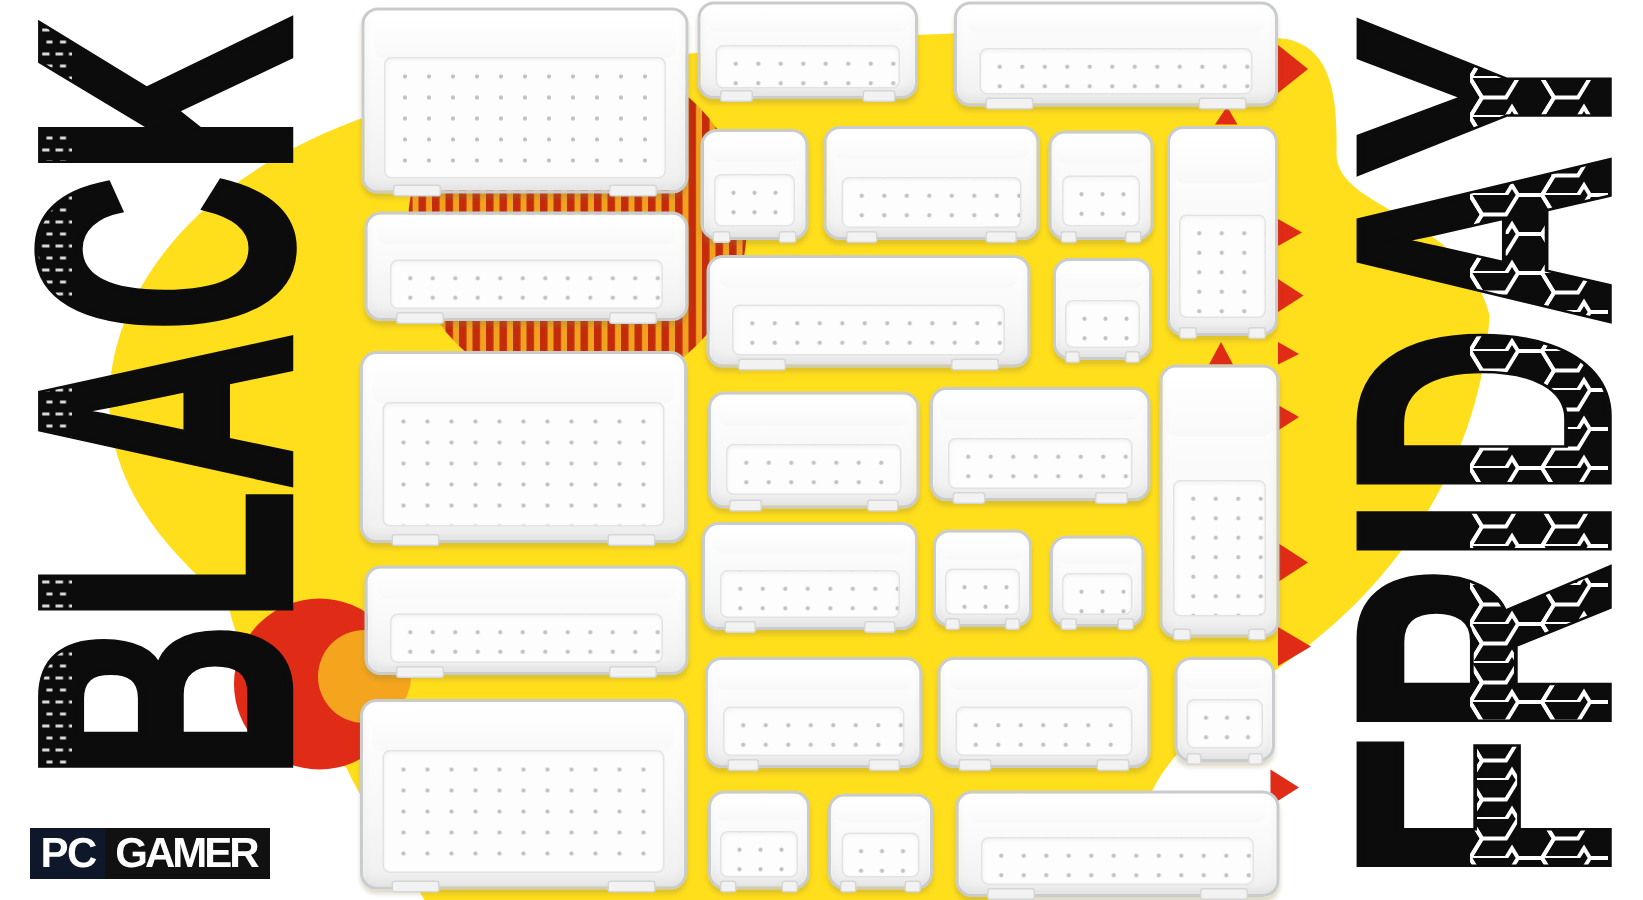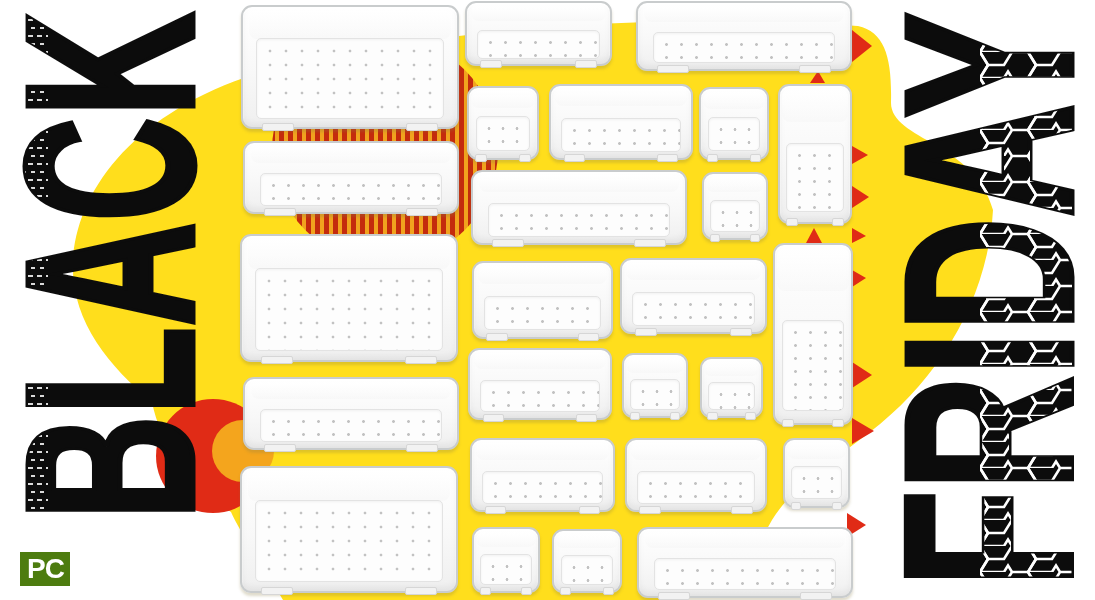--- a/index.html
+++ b/index.html
@@ -234,15 +234,16 @@
       <rect x="20" y="0" width="28" height="600" fill="url(#scratches)" opacity="0.85"></rect>
     </g>
 
     <text transform="translate(1072 587) rotate(-90)" font-family="Liberation Sans, sans-serif" font-weight="bold" font-size="240" textLength="575" lengthAdjust="spacingAndGlyphs" stroke-width="5" fill="#0c0c0c" stroke="#0C0C0C">FRIDAY</text>
     <g clip-path="url(#clipFriday)">
       <rect x="980" y="0" width="115" height="600" fill="url(#hexpat)"></rect>
     </g>
   </svg>
 
   <div class="logo">
-    <span class="logo-pc" style="background: #4d7c0f;">PC</span>
+    <span class="logo-pc" style="background: #0f172a;">PC</span>
+    <span class="logo-gamer" style="background: rgb(17, 17, 17);">GAMER</span>
   </div>
 </div>
 
 </body></html>

